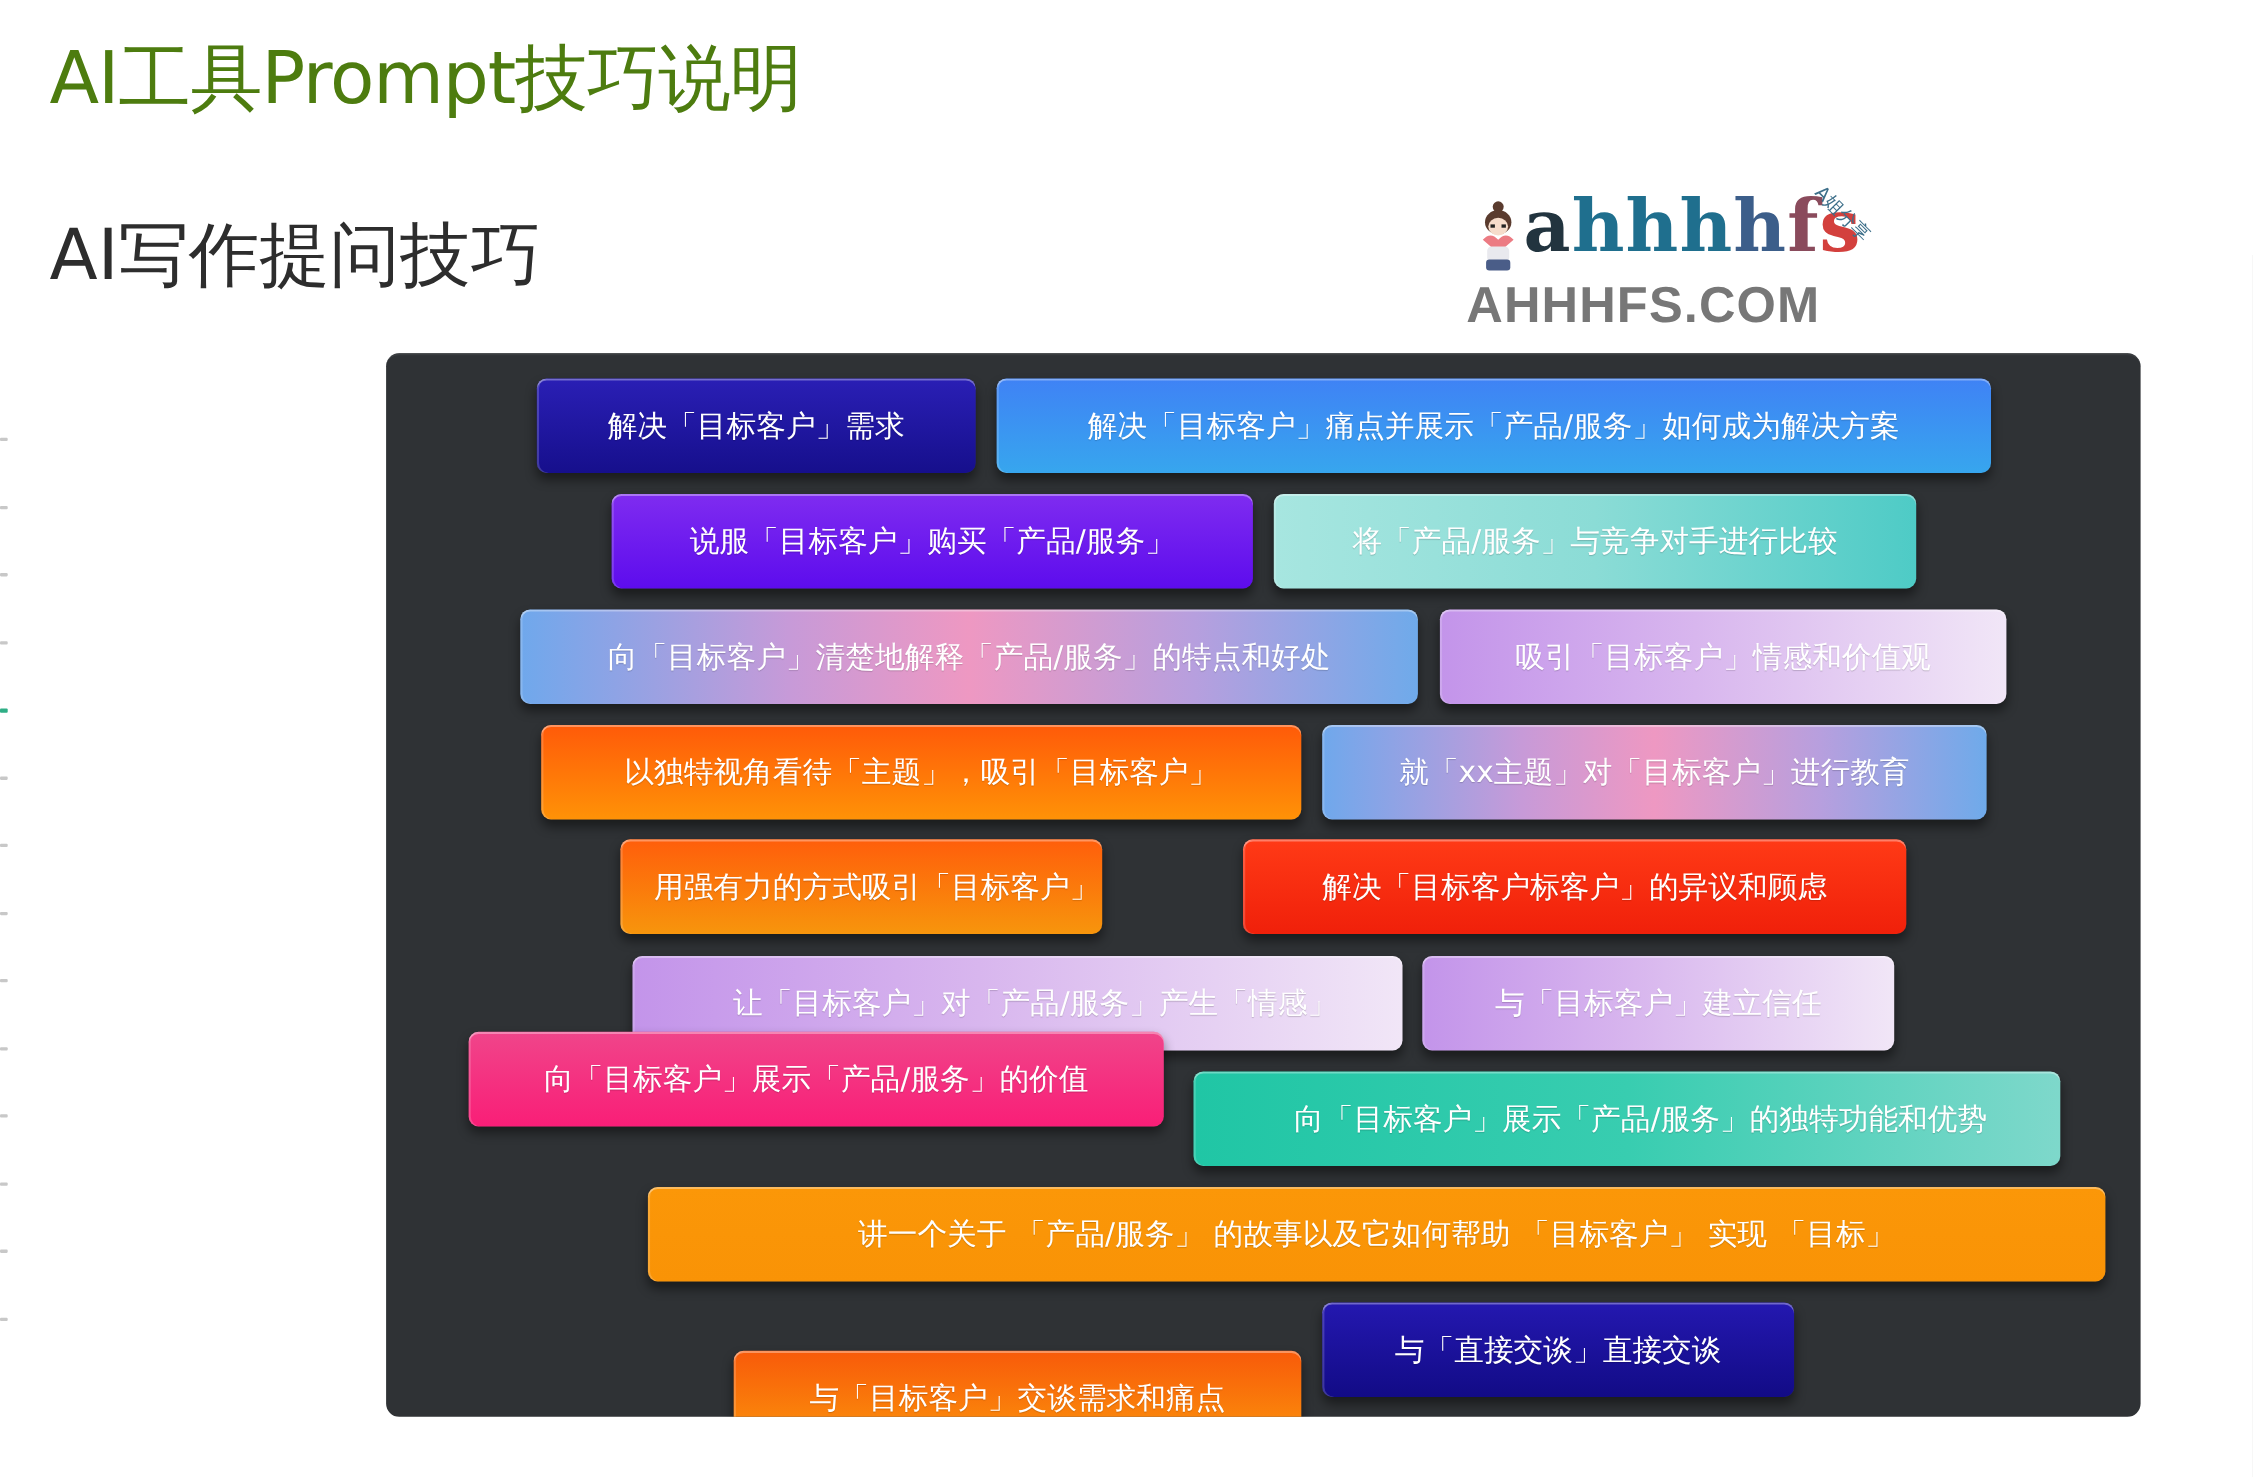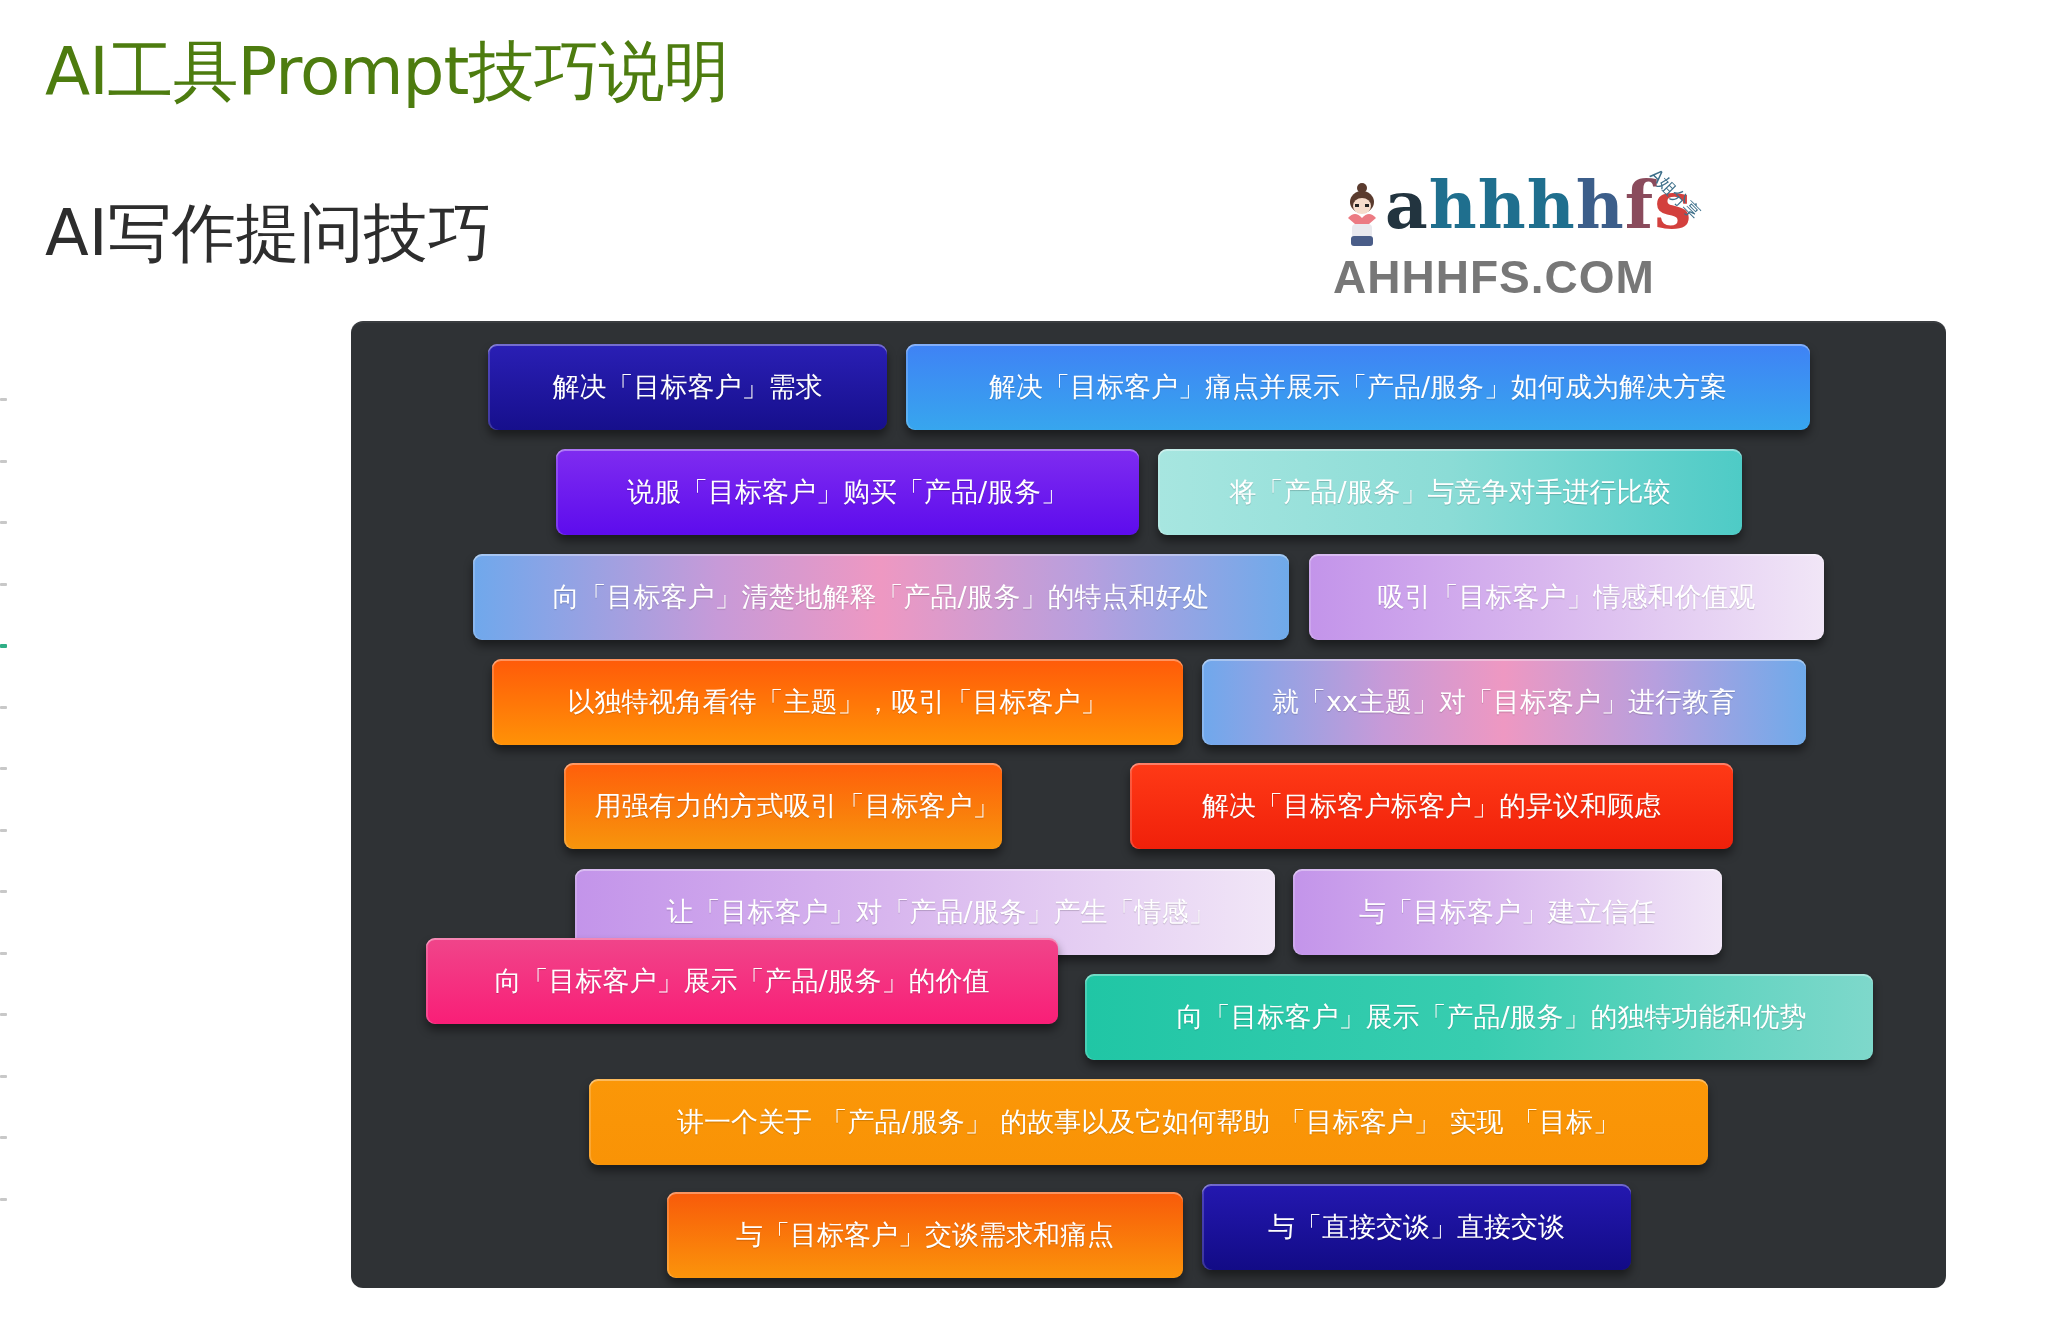--- a/index.html
+++ b/index.html
@@ -112,22 +112,22 @@
     </div>
     <div class="btn" style="left: 942px; top: 546px; width: 429px; background: linear-gradient(90deg, rgb(195, 148, 234) 0%, rgb(216, 182, 238) 45%, rgb(241, 230, 247) 100%);">
       <span>与「目标客户」建立信任</span>
     </div>
     <div class="btn" style="left: 75px; top: 615px; width: 632px; background: linear-gradient(rgb(240, 69, 138) 0%, rgb(249, 30, 119) 100%);">
       <span>向「目标客户」展示「产品/服务」的价值</span>
     </div>
     <div class="btn" style="left: 734px; top: 651px; width: 788px; background: linear-gradient(90deg, rgb(32, 198, 165) 0%, rgb(56, 205, 176) 50%, rgb(126, 216, 203) 100%); padding-left: 25px;">
       <span>向「目标客户」展示「产品/服务」的独特功能和优势</span>
     </div>
-    <div class="btn" style="left: 238px; top: 756px; width: 1119px; background: linear-gradient(rgb(251, 151, 8) 0%, rgb(249, 147, 6) 100%);">
+    <div class="btn" style="left: 238px; top: 756px; width: 1325px; background: linear-gradient(rgb(251, 151, 8) 0%, rgb(249, 147, 6) 100%);">
       <span>讲一个关于 「产品/服务」 的故事以及它如何帮助 「目标客户」 实现 「目标」</span>
     </div>
-    <div class="btn" style="left: 316px; top: 869px; width: 516px; background: linear-gradient(rgb(248, 90, 10) 0%, rgb(251, 148, 11) 100%);">
+    <div class="btn" style="left: 316px; top: 905px; width: 516px; background: linear-gradient(rgb(248, 90, 10) 0%, rgb(251, 148, 11) 100%);">
       <span>与「目标客户」交谈需求和痛点</span>
     </div>
     <div class="btn" style="left: 851px; top: 861px; width: 429px; background: linear-gradient(rgb(36, 24, 176) 0%, rgb(18, 11, 134) 100%);">
       <span>与「直接交谈」直接交谈</span>
     </div>
   </div>
 
 </body></html>

